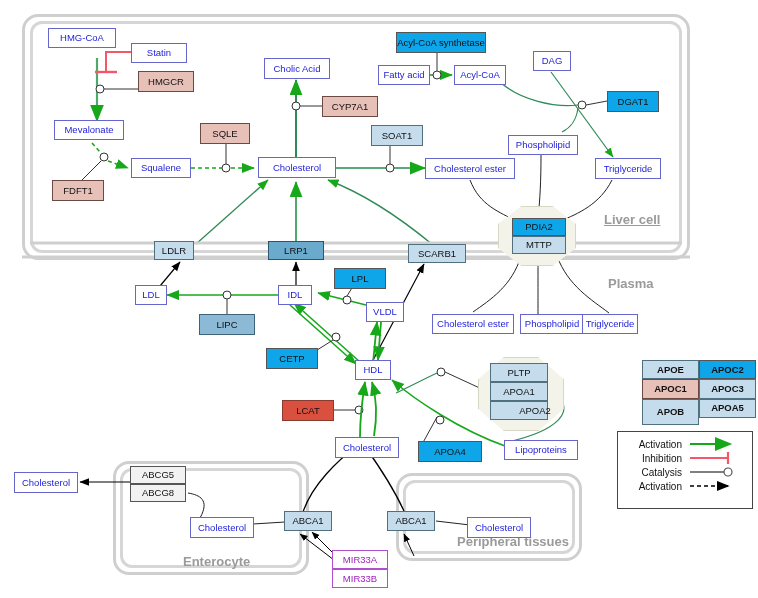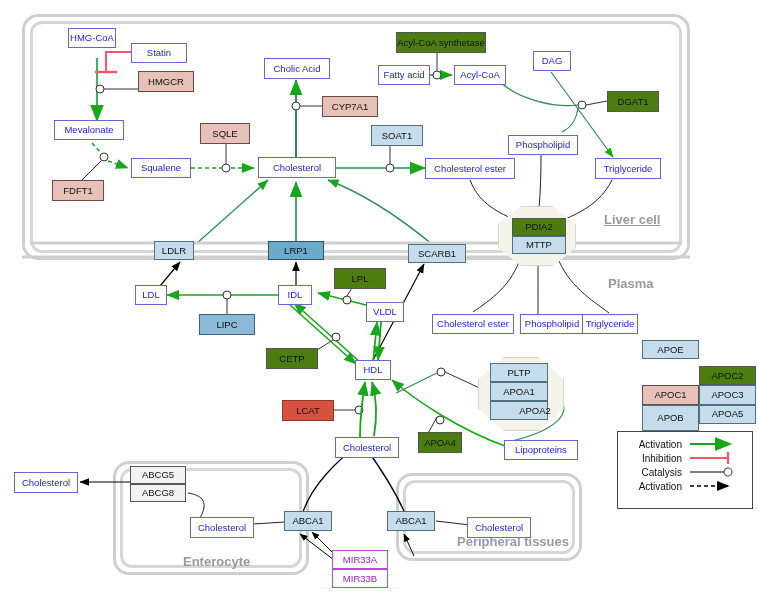--- a/index.html
+++ b/index.html
@@ -5,21 +5,21 @@
 <style>
   html,body{margin:0;padding:0;background:#fff;}
   body{font-family:"Liberation Sans","DejaVu Sans",sans-serif;}
   #canvas{position:relative;width:758px;height:598px;background:#ffffff;overflow:hidden;}
   svg.layer{position:absolute;left:0;top:0;width:758px;height:598px;pointer-events:none;}
   .node{position:absolute;box-sizing:border-box;display:flex;align-items:center;
         justify-content:center;text-align:center;font-size:9.5px;line-height:1.05;
         border:1px solid #5a5aa8;background:#ffffff;color:#3333cc;white-space:nowrap;}
   .metab{border:1px solid #6666cc;background:#ffffff;color:#2222dd;}
   .prot-grey{border:1px solid #555;background:#f2f2f2;color:#111;}
-  .prot-white{border:1px solid #555;background:#4d7c0f;color:#111;}
+  .prot-white{border:1px solid #555;background:#0ea5e9;color:#111;}
   .prot-pink{border:1px solid #6b4a44;background:#e7c0b8;color:#111;}
   .prot-blue-l{border:1px solid #50707f;background:#c5dced;color:#111;}
   .prot-blue-m{border:1px solid #3f6479;background:#8cb9d6;color:#111;}
   .prot-blue-d{border:1px solid #2e5570;background:#6aaacd;color:#111;}
   .prot-red{border:1px solid #8a3b30;background:#d9503f;color:#111;}
   .mirna{border:1px solid #b050d0;background:#ffffff;color:#a020c0;}
   .cellbox{position:absolute;box-sizing:border-box;border:3px solid #cfcfcf;border-radius:16px;background:transparent;}
   .cellbox.inner{border:3px solid #d6d6d6;border-radius:12px;}
   .celllabel{position:absolute;color:#9a9a9a;font-weight:bold;font-size:13px;white-space:nowrap;}
   .complex{position:absolute;background:#f4f3ea;border:1px solid #d8d6c4;}
@@ -180,21 +180,21 @@
     
     <line x1="334" y1="554" x2="312" y2="532" stroke="#000" stroke-width="1" marker-end="url(#ak)"></line>
     <line x1="334" y1="560" x2="300" y2="534" stroke="#000" stroke-width="1" marker-end="url(#ak)"></line>
     <line x1="414" y1="556" x2="404" y2="534" stroke="#000" stroke-width="1" marker-end="url(#ak)"></line>
 
     
     <line x1="30" y1="243" x2="682" y2="243" stroke="#cfcfcf" stroke-width="3"></line>
     <line x1="22" y1="257" x2="690" y2="257" stroke="#cfcfcf" stroke-width="3"></line>
   </svg>
 
-  <div class="node metab" style="left:68px;top:28px;width:48px;height:20px;">HMG-CoA</div>
+  <div class="node metab" style="left:48px;top:28px;width:68px;height:20px;">HMG-CoA</div>
   <div class="node metab" style="left:131px;top:43px;width:56px;height:20px;">Statin</div>
   <div class="node prot-pink" style="left:138px;top:71px;width:56px;height:21px;">HMGCR</div>
   <div class="node metab" style="left:54px;top:120px;width:70px;height:20px;">Mevalonate</div>
   <div class="node prot-pink" style="left:52px;top:180px;width:52px;height:21px;">FDFT1</div>
   <div class="node metab" style="left:131px;top:158px;width:60px;height:20px;">Squalene</div>
   <div class="node prot-pink" style="left:200px;top:123px;width:50px;height:21px;">SQLE</div>
 
   <div class="node metab" style="left:258px;top:157px;width:78px;height:21px;">Cholesterol</div>
   <div class="node metab" style="left:264px;top:58px;width:66px;height:21px;">Cholic Acid</div>
   <div class="node prot-pink" style="left:322px;top:96px;width:56px;height:21px;">CYP7A1</div>
@@ -233,42 +233,42 @@
   <div class="node prot-red" style="left:282px;top:400px;width:52px;height:21px;">LCAT</div>
 
   <div class="complex oct" style="left:478px;top:357px;width:84px;height:72px;"></div>
   <div class="stack" style="left:490px;top:363px;width:58px;">
     <div class="node prot-blue-l" style="width:58px;height:19px;">PLTP</div>
     <div class="node prot-blue-l" style="width:58px;height:19px;">APOA1</div>
     <div class="node prot-blue-l" style="width:58px;height:19px;padding-left:32px;">APOA2</div>
   </div>
 
   <div class="node metab" style="left:504px;top:440px;width:74px;height:20px;">Lipoproteins</div>
-  <div class="node prot-white" style="left:418px;top:432px;width:44px;height:21px;">APOA4</div>
+  <div class="node prot-white" style="left:418px;top:441px;width:64px;height:21px;">APOA4</div>
   <div class="node metab" style="left:335px;top:437px;width:64px;height:21px;">Cholesterol</div>
 
   <div class="stack" style="left:130px;top:466px;width:56px;">
     <div class="node prot-grey" style="width:56px;height:18px;">ABCG5</div>
     <div class="node prot-grey" style="width:56px;height:18px;">ABCG8</div>
   </div>
   <div class="node metab" style="left:14px;top:472px;width:64px;height:21px;">Cholesterol</div>
   <div class="node metab" style="left:190px;top:517px;width:64px;height:21px;">Cholesterol</div>
   <div class="node prot-blue-l" style="left:284px;top:511px;width:48px;height:20px;">ABCA1</div>
 
   <div class="node prot-blue-l" style="left:387px;top:511px;width:48px;height:20px;">ABCA1</div>
   <div class="node metab" style="left:467px;top:517px;width:64px;height:21px;">Cholesterol</div>
 
   <div class="stack" style="left:332px;top:550px;width:56px;">
     <div class="node mirna" style="width:56px;height:19px;">MIR33A</div>
     <div class="node mirna" style="width:56px;height:19px;">MIR33B</div>
   </div>
 
-  <div class="apotable" style="left:642px;top:340px;width:114px;height:58px;">
+  <div class="apotable" style="left:642px;top:360px;width:114px;height:58px;font-weight:bold;">
     <div class="node prot-blue-l" style="height:19.3px;">APOE</div>
-    <div class="node prot-white" style="height:19.3px;margin-top:26px;">APOC2</div>
+    <div class="node prot-white" style="height:19.3px;">APOC2</div>
     <div class="node prot-pink" style="height:19.3px;">APOC1</div>
     <div class="node prot-blue-l" style="height:19.3px;">APOC3</div>
     <div class="node prot-blue-l" style="height:26px;">APOB</div>
     <div class="node prot-blue-l" style="height:19.3px;">APOA5</div>
   </div>
 
   <div class="legend" style="left:617px;top:431px;width:126px;height:66px;padding:5px 4px;">
     <div class="legend-row">
       <div class="legend-lbl">Activation</div>
       <div class="legend-art">

